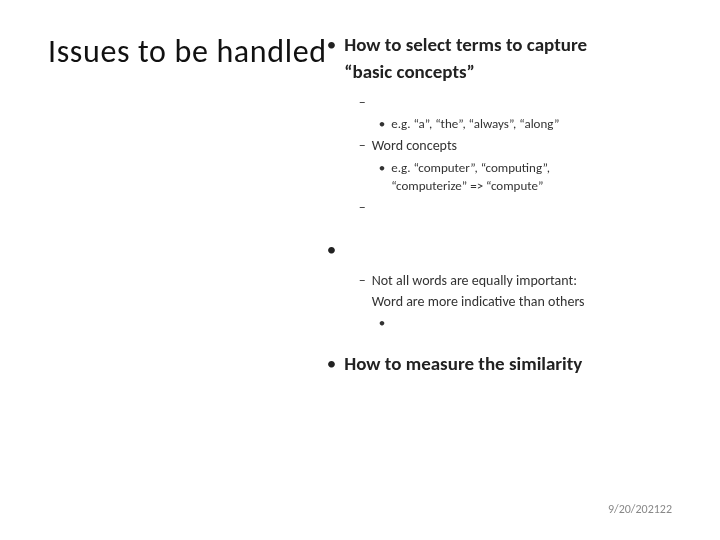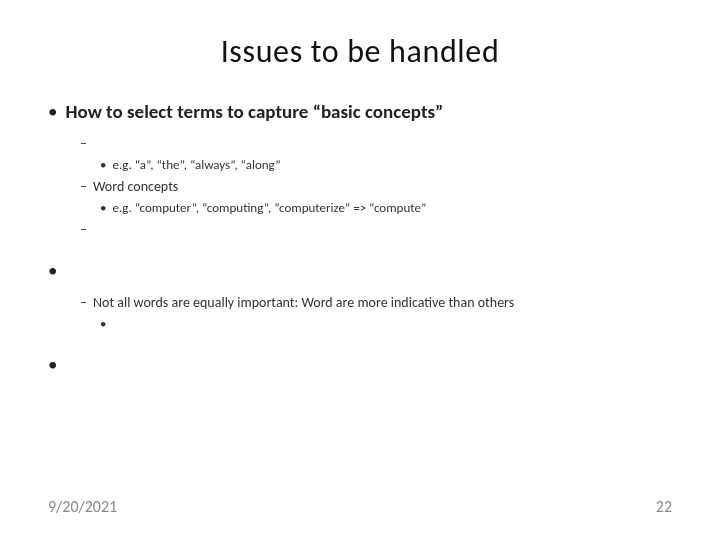--- a/index.html
+++ b/index.html
@@ -16,21 +16,20 @@
       color: #222222;
       overflow: hidden;
       position: relative;
     }
 
     .slide {
       width: 720px;
       height: 540px;
       padding: 32px 48px 24px 48px;
       display: flex;
-      flex-direction: column;
     }
 
     .slide-title {
       font-size: 32px;
       font-weight: 400;
       text-align: center;
       margin-bottom: 28px;
       color: #111111;
       letter-spacing: 0.02em;
     }
@@ -111,21 +110,21 @@
       flex-shrink: 0;
       font-size: 13px;
       line-height: 1.45;
     }
 
     .footer {
       display: flex;
       justify-content: space-between;
       align-items: flex-end;
       padding-top: 10px;
-      font-size: 16px;
+      font-size: 12px;
       color: #888888;
     }
   </style>
 </head>
 <body>
 
 <div class="slide">
 
   <div class="slide-title">Issues to be handled</div>
 
@@ -179,20 +178,21 @@
           <div class="sub-sub-item">
             <span class="sub-sub-bullet">•</span>
           </div>
         </div>
       </div>
     </div>
 
     <div class="bullet-section">
       <div class="bullet-main">
         <span class="bullet-dot">•</span>
+        <span class="bullet-text">How to measure the similarity</span>
       </div>
     </div>
 
   </div>
 
   <div class="footer">
     <span>9/20/2021</span>
     <span>22</span>
   </div>
 

